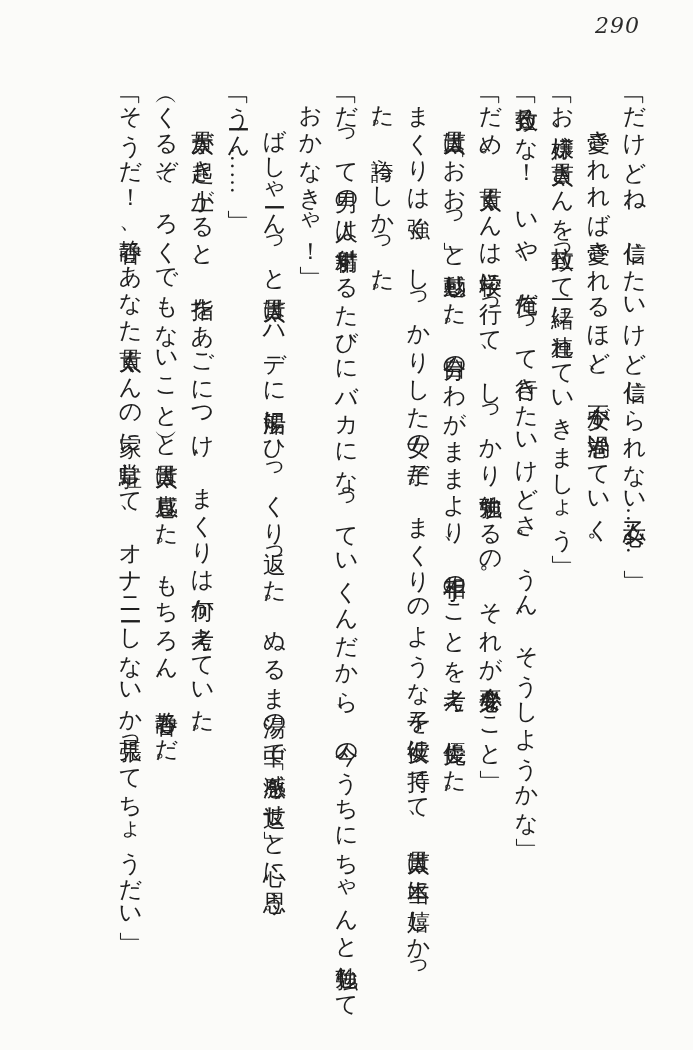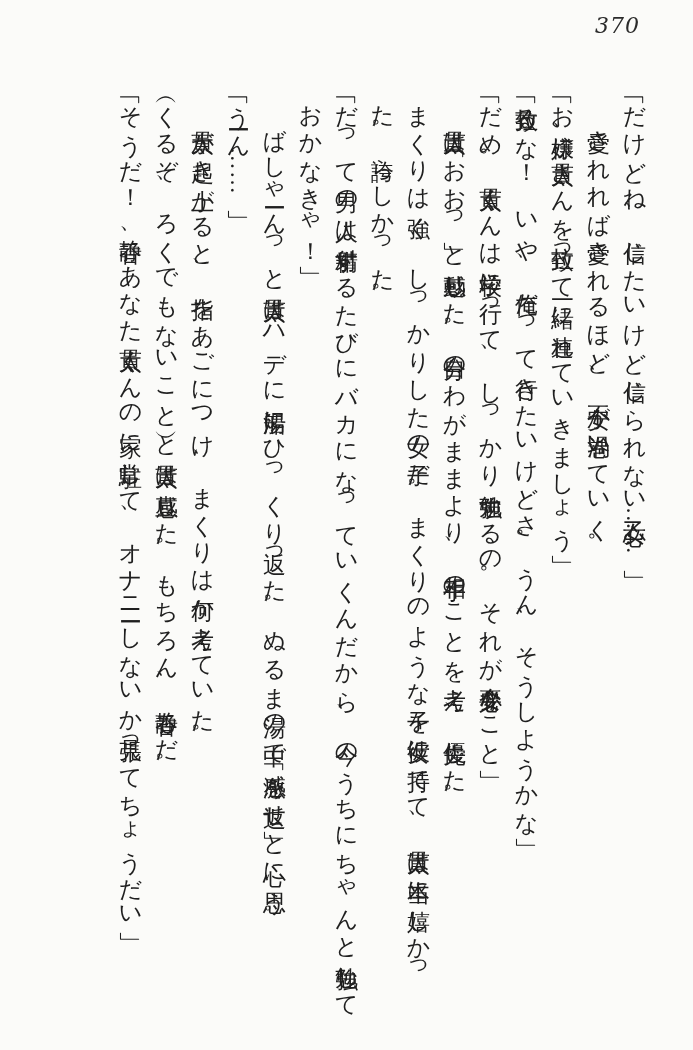--- a/index.html
+++ b/index.html
@@ -41,21 +41,21 @@
     text-indent:0;
   }
   .text-block p.line.indent {
     text-indent:24.3px;     
   }
 </style>
 </head>
 <body>
 
 <div class="page">
-  <div class="page-number">370</div>
+  <div class="page-number">290</div>
   <div class="text-block">
       <p class="line">「だけどね、信じたいけど信じられない乙女心……」</p>
       <p class="line indent">愛されれば愛されるほど、不安が渦巻いていく。</p>
       <p class="line">「お嬢様、貫太さんを拉致って一緒に連れていきましょう」</p>
       <p class="line">「拉致るな！　いや、俺だって行きたいけどさ。うん、そうしようかな」</p>
       <p class="line">「だめ。貫太くんは学校に行って、しっかり勉強するの。それが今必要なこと」</p>
       <p class="line indent">貫太は「おおっ」と感動した。自分のわがままより、相手のことを考え、優先した。</p>
       <p class="line">まくりは強く、しっかりした女の子だ。まくりのような子を彼女に持てて、貫太は本当に嬉しかった。誇らしかった。</p>
       <p class="line">「だって男の人は射精するたびにバカになっていくんだから、今のうちにちゃんと勉強しておかなきゃ！」</p>
       <p class="line indent">ばしゃーんっと貫太はハデに湯船にひっくり返った。ぬるま湯の中で「感激を返せ」と心に思う。</p>

